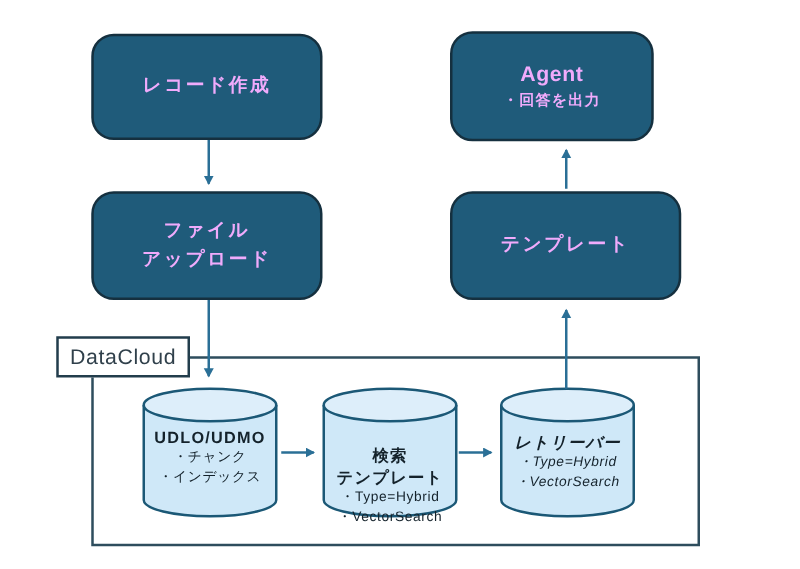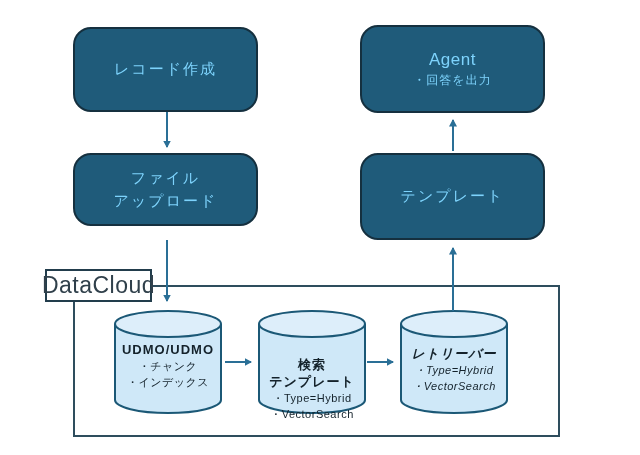--- a/index.html
+++ b/index.html
@@ -6,41 +6,41 @@
   body{
     width:640px;height:455px;position:relative;background:#ffffff;
     font-family:"Liberation Sans","DejaVu Sans",sans-serif;overflow:hidden;
   }
   .stage{position:absolute;inset:0;width:640px;height:455px;}
 
   
   .node{
     position:absolute;background:#1f5b7a;border:2px solid #15303f;border-radius:18px;
     display:flex;flex-direction:column;align-items:center;justify-content:center;
-    color:#7dd3fc;text-align:left;box-sizing:border-box;
+    color:#f0abfc;text-align:left;box-sizing:border-box;font-weight:bold;
   }
   .node .line{font-size:15px;letter-spacing:2px;line-height:1.5;}
   .node .title-en{font-size:17px;letter-spacing:0.5px;line-height:1.3;}
   .node .sub{font-size:12px;letter-spacing:1px;line-height:1.5;}
 
   #box-record{left:73px;top:27px;width:185px;height:85px;}
-  #box-agent{left:360px;top:25px;width:185px;height:88px;}
-  #box-upload{left:73px;top:153px;width:185px;height:73px;}
+  #box-agent{left:360px;top:25px;width:163px;height:88px;}
+  #box-upload{left:73px;top:153px;width:185px;height:87px;}
   #box-prompt{left:360px;top:153px;width:185px;height:87px;}
 
   
   #dc-container{
     position:absolute;left:73px;top:285px;width:487px;height:152px;
     border:2px solid #2e4d5d;box-sizing:border-box;background:transparent;
   }
   #dc-label{
     position:absolute;left:45px;top:269px;width:107px;height:33px;
     background:#ffffff;border:2px solid #223d4c;box-sizing:border-box;
     display:flex;align-items:center;justify-content:center;
-    font-size:23px;color:#30404b;letter-spacing:0.5px;z-index:3;
+    font-size:17px;color:#30404b;letter-spacing:0.5px;z-index:3;
   }
 
   
   .cyl{position:absolute;width:110px;height:106px;z-index:2;}
   .cyl svg{position:absolute;left:0;top:0;}
   .cyl .txt{
     position:absolute;left:0;right:0;text-align:center;color:#14222b;
   }
   .cyl .t{font-size:13px;font-weight:bold;letter-spacing:1px;line-height:1.3;}
   .cyl .b{font-size:11px;letter-spacing:0.5px;line-height:1.45;}
@@ -79,21 +79,21 @@
 
   <div id="dc-container"></div>
   <div id="dc-label">DataCloud</div>
 
   <div class="cyl" id="cyl-udlo">
     <svg width="110" height="106" viewBox="0 0 110 106">
       <path d="M2,15 V91 a53,13 0 0 0 106,0 V15" fill="#cfe8f8" stroke="#1b5876" stroke-width="2"></path>
       <ellipse cx="55" cy="15" rx="53" ry="13" fill="#ddeefa" stroke="#1b5876" stroke-width="2"></ellipse>
     </svg>
     <div class="txt">
-      <div class="t">UDMO/UDMO</div>
+      <div class="t">UDLO/UDMO</div>
       <div class="b">・チャンク</div>
       <div class="b">・インデックス</div>
     </div>
   </div>
 
   <div class="cyl" id="cyl-index">
     <svg width="110" height="106" viewBox="0 0 110 106">
       <path d="M2,15 V91 a53,13 0 0 0 106,0 V15" fill="#cfe8f8" stroke="#1b5876" stroke-width="2"></path>
       <ellipse cx="55" cy="15" rx="53" ry="13" fill="#ddeefa" stroke="#1b5876" stroke-width="2"></ellipse>
     </svg>

